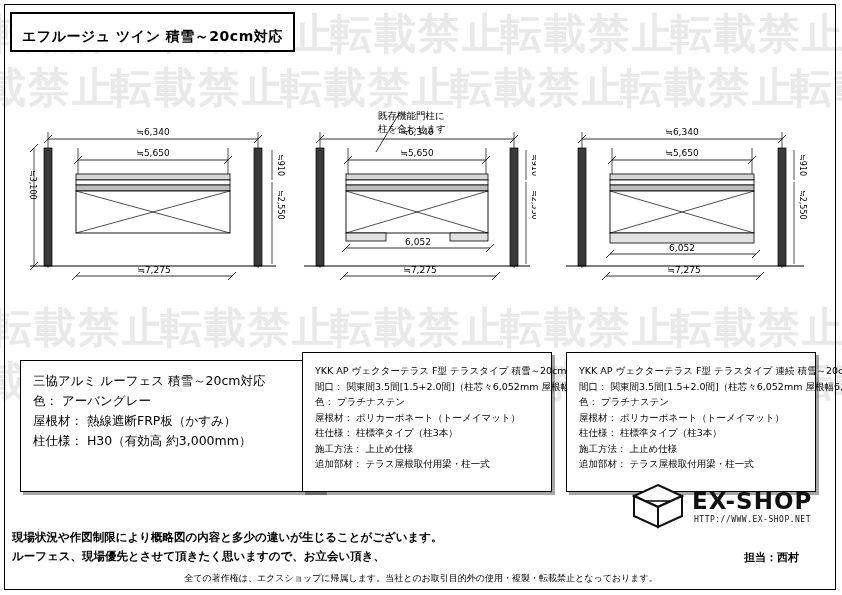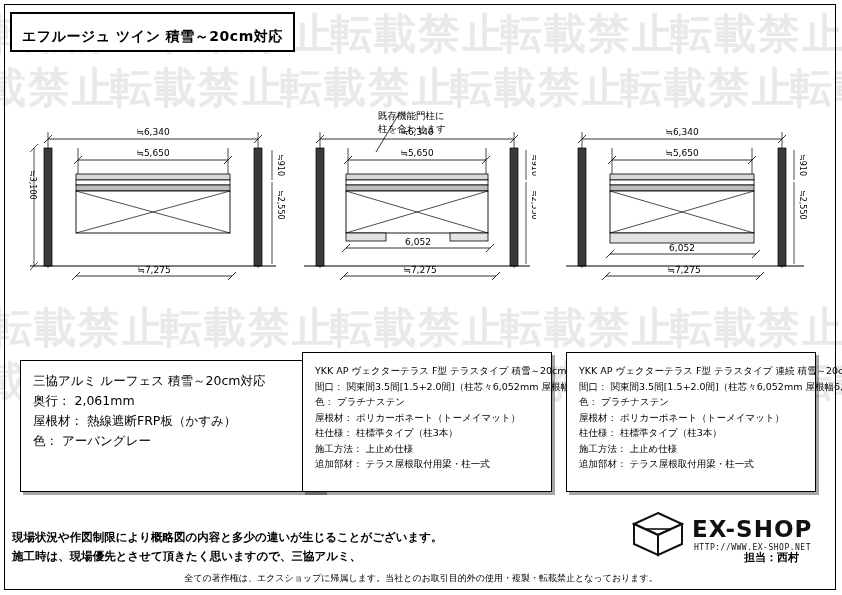--- a/index.html
+++ b/index.html
@@ -59,21 +59,21 @@
     position:absolute;left:12px;top:528px;width:580px;z-index:2;
     font-family:"DejaVu Sans","Liberation Sans",sans-serif;
     font-size:11.5px;font-weight:700;line-height:19px;color:#000;
   }
   .copyright{
     position:absolute;left:0;top:572px;width:842px;z-index:2;
     text-align:center;font-size:9px;color:#000;
     font-family:"DejaVu Sans","Liberation Sans",sans-serif;
   }
   .logo-box{
-    position:absolute;left:632px;top:510px;width:198px;height:56px;z-index:2;
+    position:absolute;left:632px;top:482px;width:198px;height:56px;z-index:2;
   }
   .logo-text{
     position:absolute;left:60px;top:6px;
     font-family:"DejaVu Sans","Liberation Sans",sans-serif;
     font-weight:700;font-size:23px;letter-spacing:1px;color:#111;
   }
   .logo-url{
     position:absolute;left:62px;top:33px;
     font-family:"DejaVu Sans Mono","Liberation Mono",monospace;
     font-size:8px;color:#111;letter-spacing:0.5px;text-align:right;
@@ -307,23 +307,23 @@
         <line x1="42" y1="162" x2="50" y2="154"></line>
         <line x1="196" y1="162" x2="204" y2="154"></line>
       </g>
       <text x="124" y="155" font-size="9" text-anchor="middle" fill="#000">≒7,275</text>
     </svg>
   </div>
 
   <div class="spec spec-a" style="left:20px;top:360px;width:304px;height:132px;">
     <div class="inner">
       <div class="line">三協アルミ  ルーフェス  積雪～20cm対応</div>
-      <div class="line">奥行： 2,061mm</div>
+      <div class="line">色：  アーバングレー</div>
       <div class="line">屋根材：  熱線遮断FRP板（かすみ）</div>
-      <div class="line">色：  アーバングレー</div>
+      <div class="line">柱仕様：  H30（有効高 約3,000mm）</div>
     </div>
   </div>
 
   <div class="spec spec-b" style="left:302px;top:352px;width:250px;height:140px;">
     <div class="inner">
       <div class="line">YKK AP ヴェクターテラス F型 テラスタイプ 積雪～20cm対応</div>
       <div class="line">間口： 関東間3.5間[1.5+2.0間]（柱芯々6,052mm 屋根幅6,400mm）</div>
       <div class="line">色： プラチナステン</div>
       <div class="line">屋根材： ポリカーボネート（トーメイマット）</div>
       <div class="line">柱仕様： 柱標準タイプ（柱3本）</div>
@@ -339,21 +339,21 @@
       <div class="line">色： プラチナステン</div>
       <div class="line">屋根材： ポリカーボネート（トーメイマット）</div>
       <div class="line">柱仕様： 柱標準タイプ（柱3本）</div>
       <div class="line">施工方法： 上止め仕様</div>
       <div class="line">追加部材： テラス屋根取付用梁・柱一式</div>
     </div>
   </div>
 
   <div class="footer-note">
     <div>現場状況や作図制限により概略図の内容と多少の違いが生じることがございます。</div>
-    <div>施工時は、現場優先とさせて頂きたく思いますので、三協アルミ、</div>
+    <div>ルーフェス、現場優先とさせて頂きたく思いますので、お立会い頂き、</div>
   </div>
 
   <div class="logo-box">
     <svg width="54" height="48" viewBox="0 0 54 48">
       <polygon points="26,3 50,14 26,25 2,14" fill="#ffffff" stroke="#111" stroke-width="2"></polygon>
       <polygon points="2,14 26,25 26,45 2,34" fill="#ffffff" stroke="#111" stroke-width="2"></polygon>
       <polygon points="50,14 50,34 26,45 26,25" fill="#ffffff" stroke="#111" stroke-width="2"></polygon>
       <line x1="14" y1="19" x2="38" y2="19" stroke="#111" stroke-width="1.6"></line>
       <line x1="26" y1="25" x2="26" y2="45" stroke="#111" stroke-width="1.6"></line>
     </svg>

